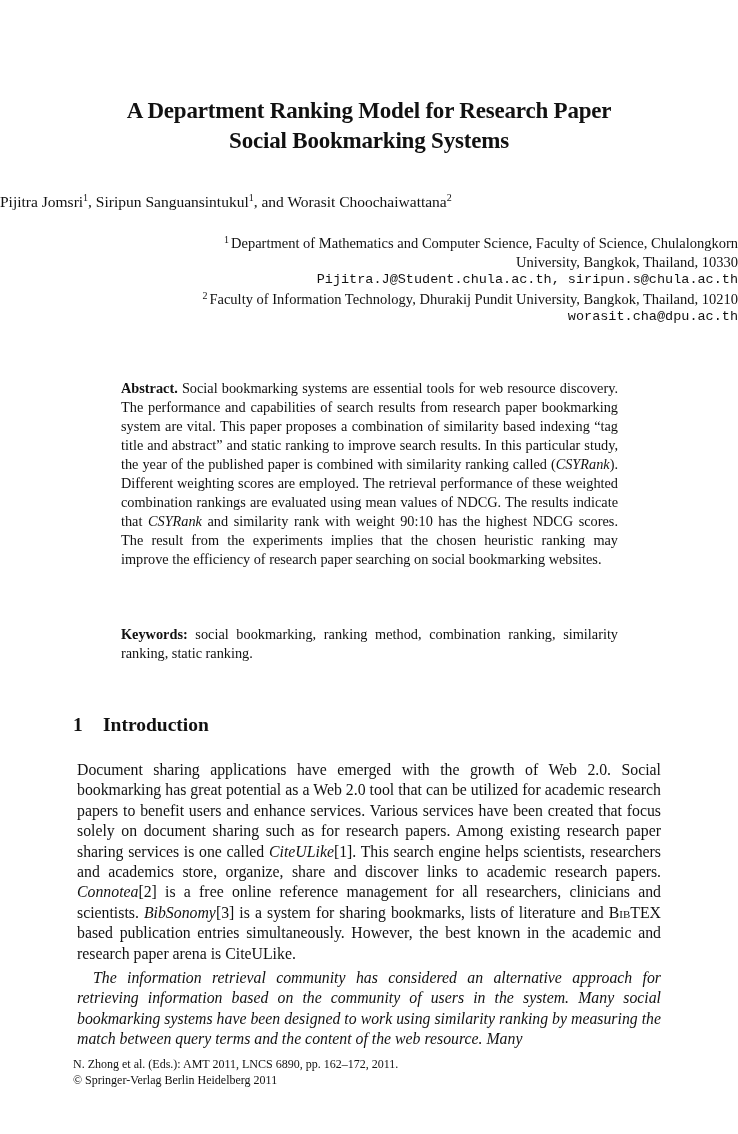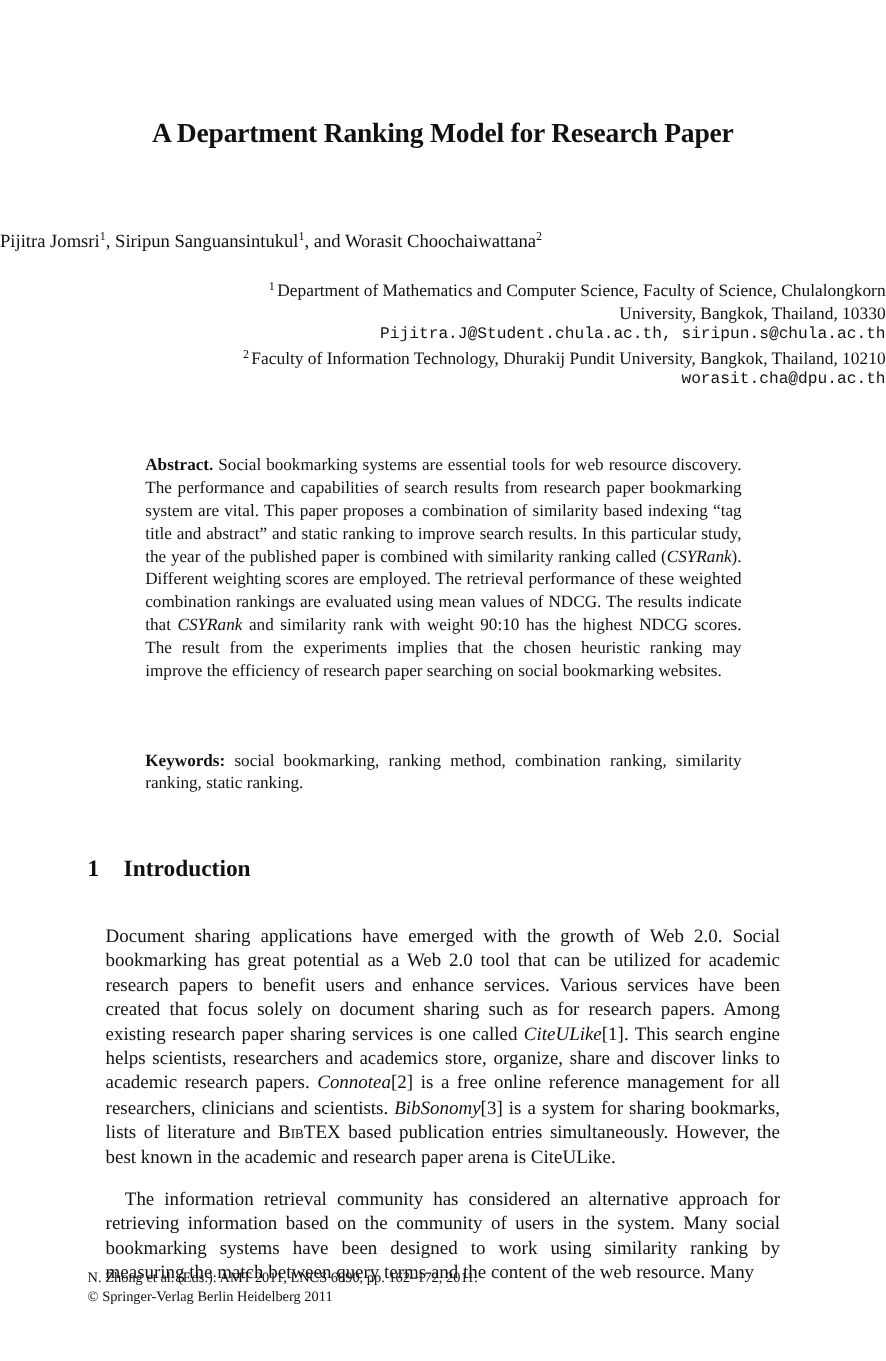--- a/index.html
+++ b/index.html
@@ -17,33 +17,34 @@
   .mono { font-family: "Liberation Mono", "DejaVu Sans Mono", monospace; font-size: 13.5px; }
   .abstract { position: absolute; left: 121px; width: 497px; top: 379px;
               font-size: 14.3px; line-height: 19px; text-align: justify; }
   .keywords { position: absolute; left: 121px; width: 497px; top: 625px;
               font-size: 14.3px; line-height: 19px; text-align: justify; }
   .section-heading { position: absolute; left: 73px; top: 712px; font-weight: bold;
                      font-size: 19.5px; line-height: 26px; }
   .section-heading .num { display: inline-block; width: 30px; }
   .body { position: absolute; left: 73px; width: 592px; top: 756px;
           font-size: 15.8px; line-height: 20.4px; text-align: justify; }
-  .body p { margin: 15px; }
-  .body p.indent { text-indent: 16px; }
+  .body p { margin: 4px; }
+  .body p.indent { text-indent: 16px; font-style: italic; }
   .sc { font-variant: small-caps; }
   .footer { position: absolute; left: 73px; top: 1056px; font-size: 12px; line-height: 16px; }
   b.label { font-weight: bold; }
 </style>
 </head>
 <body>
 
 <div class="page">
 
   <div class="title">
     <div>A Department Ranking Model for Research Paper</div>
+    <div>Social Bookmarking Systems</div>
   </div>
 
   <div class="authors">
     <span>Pijitra Jomsri</span><sup>1</sup><span>, </span><span>Siripun Sanguansintukul</span><sup>1</sup><span>, and </span><span>Worasit Choochaiwattana</span><sup>2</sup>
   </div>
 
   <div class="affils">
     <div><sup>1</sup><span>Department of Mathematics and Computer Science, Faculty of Science, Chulalongkorn</span></div>
     <div>University, Bangkok, Thailand, 10330</div>
     <div class="mono">Pijitra.J@Student.chula.ac.th, siripun.s@chula.ac.th</div>

